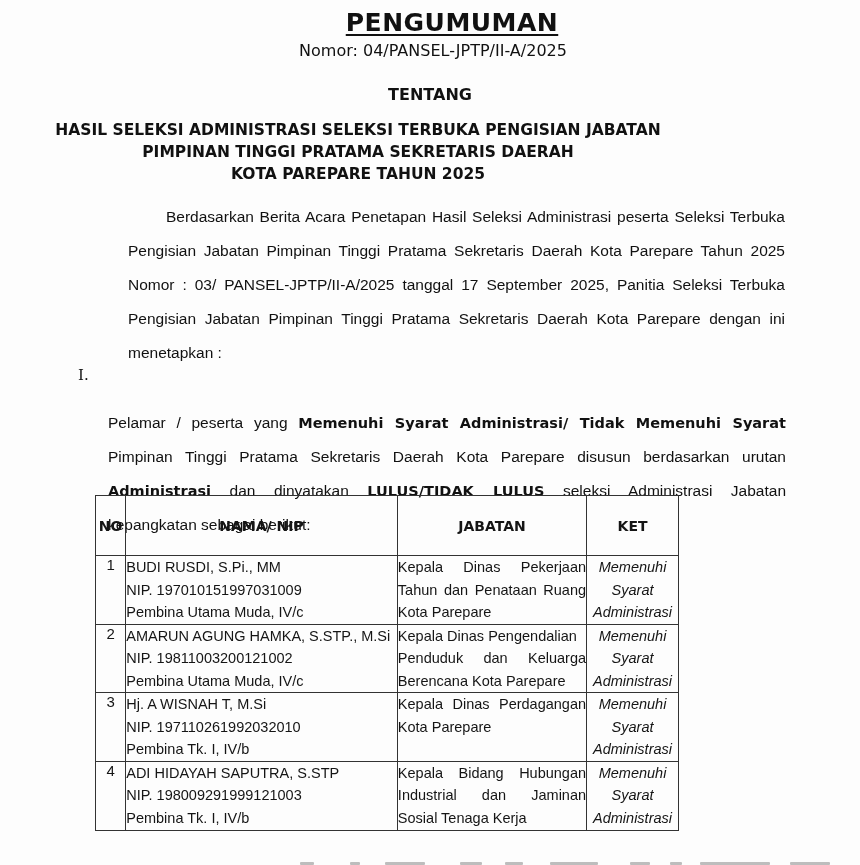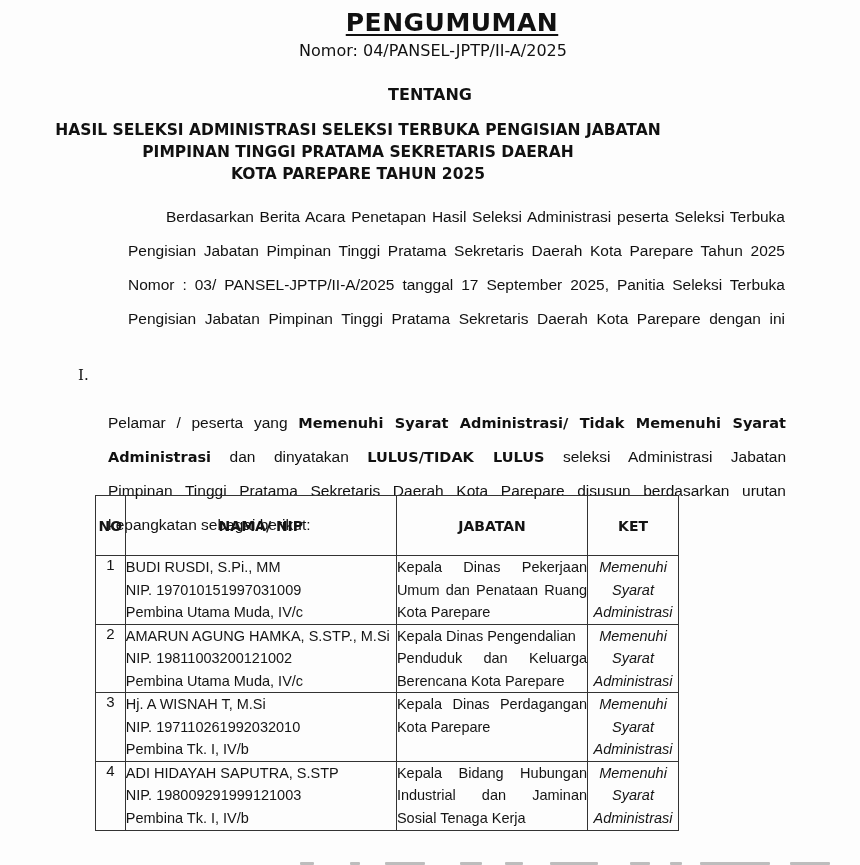--- a/index.html
+++ b/index.html
@@ -201,28 +201,29 @@
     <div>HASIL SELEKSI ADMINISTRASI SELEKSI TERBUKA PENGISIAN JABATAN</div>
     <div>PIMPINAN TINGGI PRATAMA SEKRETARIS DAERAH</div>
     <div>KOTA PAREPARE TAHUN 2025</div>
   </div>
 
   <div class="para">
     <span class="line first">Berdasarkan Berita Acara Penetapan Hasil Seleksi Administrasi peserta Seleksi Terbuka</span>
     <span class="line">Pengisian Jabatan Pimpinan Tinggi Pratama Sekretaris Daerah Kota Parepare Tahun 2025</span>
     <span class="line">Nomor : 03/ PANSEL-JPTP/II-A/2025 tanggal 17 September 2025, Panitia Seleksi Terbuka</span>
     <span class="line">Pengisian Jabatan Pimpinan Tinggi Pratama Sekretaris Daerah Kota Parepare dengan ini</span>
+    <span class="line last">menetapkan :</span>
   </div>
 
   <div class="list-item">
     <span class="list-marker">I.</span>
     <div class="list-body">
       <span class="line"><span>Pelamar / peserta yang </span><b>Memenuhi Syarat Administrasi/ Tidak Memenuhi Syarat</b></span>
+      <span class="line">Pimpinan Tinggi Pratama Sekretaris Daerah Kota Parepare disusun berdasarkan urutan</span>
       <span class="line"><b>Administrasi</b><span> dan dinyatakan </span><b>LULUS/TIDAK LULUS</b><span> seleksi Administrasi Jabatan</span></span>
-      <span class="line">Pimpinan Tinggi Pratama Sekretaris Daerah Kota Parepare disusun berdasarkan urutan</span>
       <span class="line last">kepangkatan sebagai berikut:</span>
     </div>
   </div>
 
   <table class="result">
     <colgroup>
       <col class="c-no">
         <col class="c-nama">
         <col class="c-jab">
         <col class="c-ket">
@@ -238,21 +239,21 @@
     <tbody>
       <tr class="r1">
         <td class="no">1</td>
         <td class="nama">
           <span class="nl">BUDI RUSDI, S.Pi., MM</span>
           <span class="nl">NIP. 197010151997031009</span>
           <span class="nl">Pembina Utama Muda, IV/c</span>
         </td>
         <td class="jab">
           <span class="jl">Kepala Dinas Pekerjaan</span>
-          <span class="jl">Umum dan Penataan Ruang</span>
+          <span class="jl">Tahun dan Penataan Ruang</span>
           <span class="jl last">Kota Parepare</span>
         </td>
         <td class="ket">
           <span class="nl">Memenuhi</span>
           <span class="nl">Syarat</span>
           <span class="nl">Administrasi</span>
         </td>
       </tr>
       <tr class="r2">
         <td class="no">2</td>

